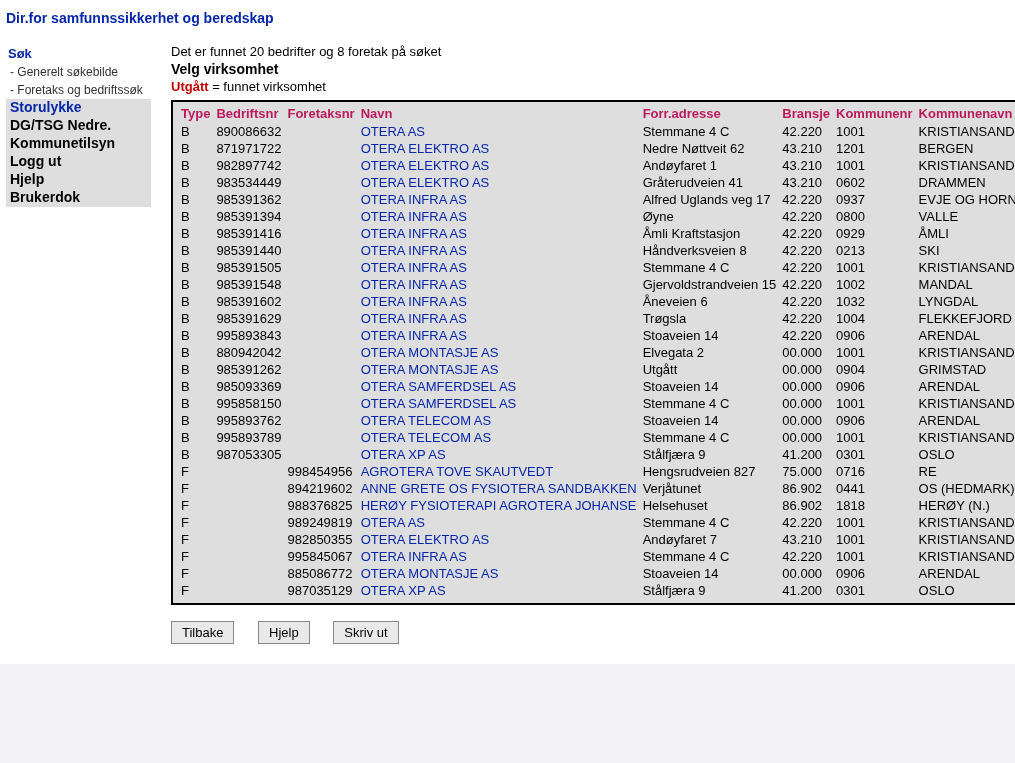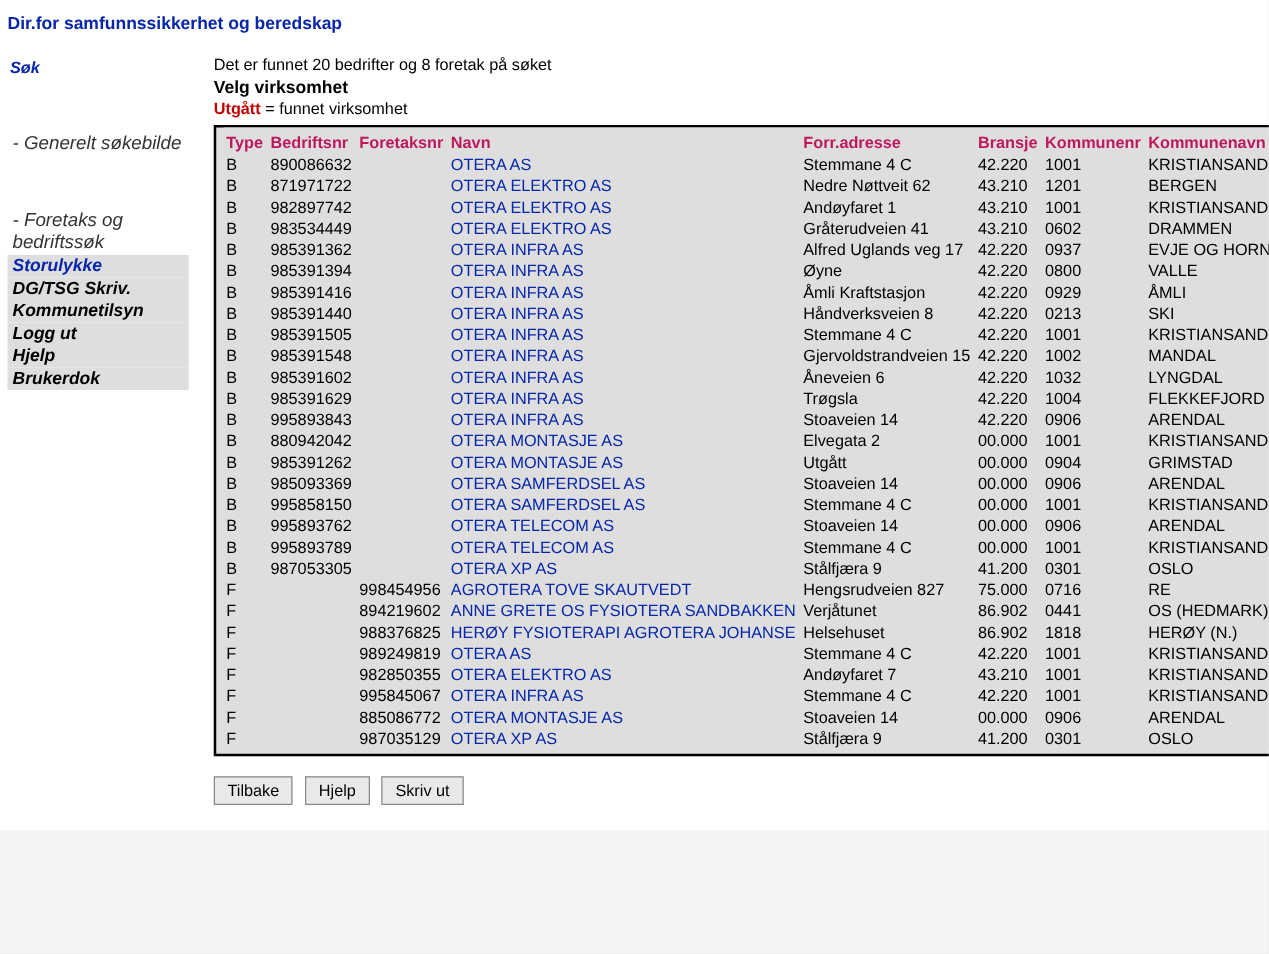--- a/index.html
+++ b/index.html
@@ -22,32 +22,30 @@
     padding: 10px 6px 18px 6px;
   }
   .layout {
     display: flex;
     align-items: flex-start;
   }
   .sidebar {
     width: 145px;
     flex: 0 0 145px;
     padding-left: 6px;
-    font-style: italic;
   }
   .sidebar .head {
     font-weight: bold;
     color: #0726aa;
     padding: 2px 0 2px 2px;
   }
   .sidebar .sub {
     color: #333;
     padding: 2px 0 2px 4px;
-    font-size: 15px;
-    margin-top: 41px;
+    font-size: 12px;
   }
   .sidebar .item {
     font-weight: bold;
     color: #0726aa;
     padding: 0 0 2px 4px;
     font-size: 14px;
   }
   .sidebar .item.shaded {
     background: #dedede;
   }
@@ -97,38 +95,38 @@
     white-space: nowrap;
   }
   .buttons {
     margin-top: 16px;
   }
   button.ui {
     background: #e9e9e9;
     border: 1px solid #888;
     padding: 3px 10px;
     font-size: 13px;
-    margin-right: 6px;
+    margin-right: 20px;
     cursor: pointer;
   }
 </style>
 </head>
 <body>
 
 <div class="page">
   <div class="topbar">Dir.for samfunnssikkerhet og beredskap</div>
 
   <div class="layout">
     <div class="sidebar">
       <div class="head">Søk</div>
       <div class="sub">- Generelt søkebilde</div>
       <div class="sub">- Foretaks og bedriftssøk</div>
       <div id="sidebar-items">
           <div class="item shaded">Storulykke</div>
-          <div class="item shaded dark">DG/TSG Skriv.</div>
+          <div class="item shaded dark">DG/TSG Nedre.</div>
           <div class="item shaded dark">Kommunetilsyn</div>
           <div class="item shaded dark">Logg ut</div>
           <div class="item shaded dark">Hjelp</div>
           <div class="item shaded dark">Brukerdok</div>
         </div>
     </div>
 
     <div class="content">
       <div class="intro">Det er funnet 20 bedrifter og 8 foretak på søket</div>
       <div class="subtitle">Velg virksomhet</div>

